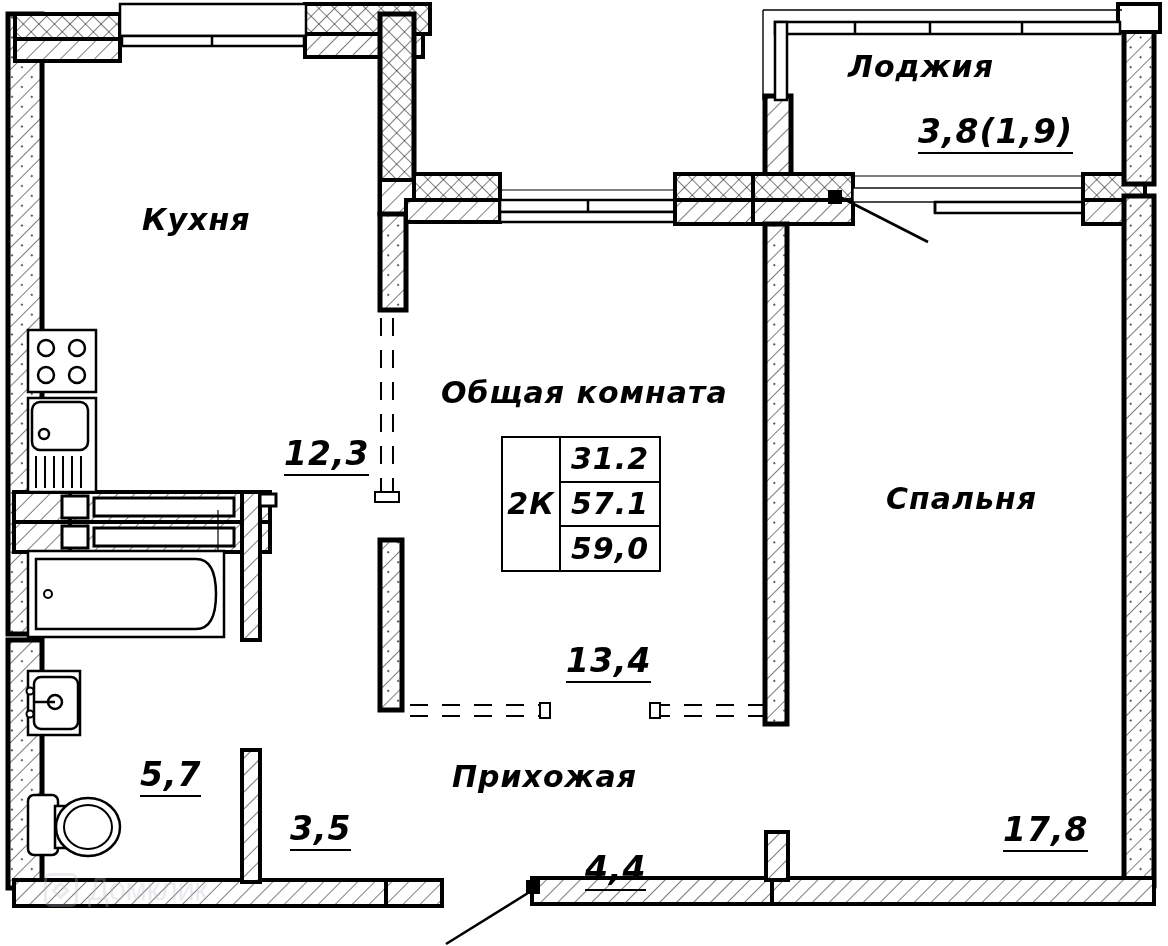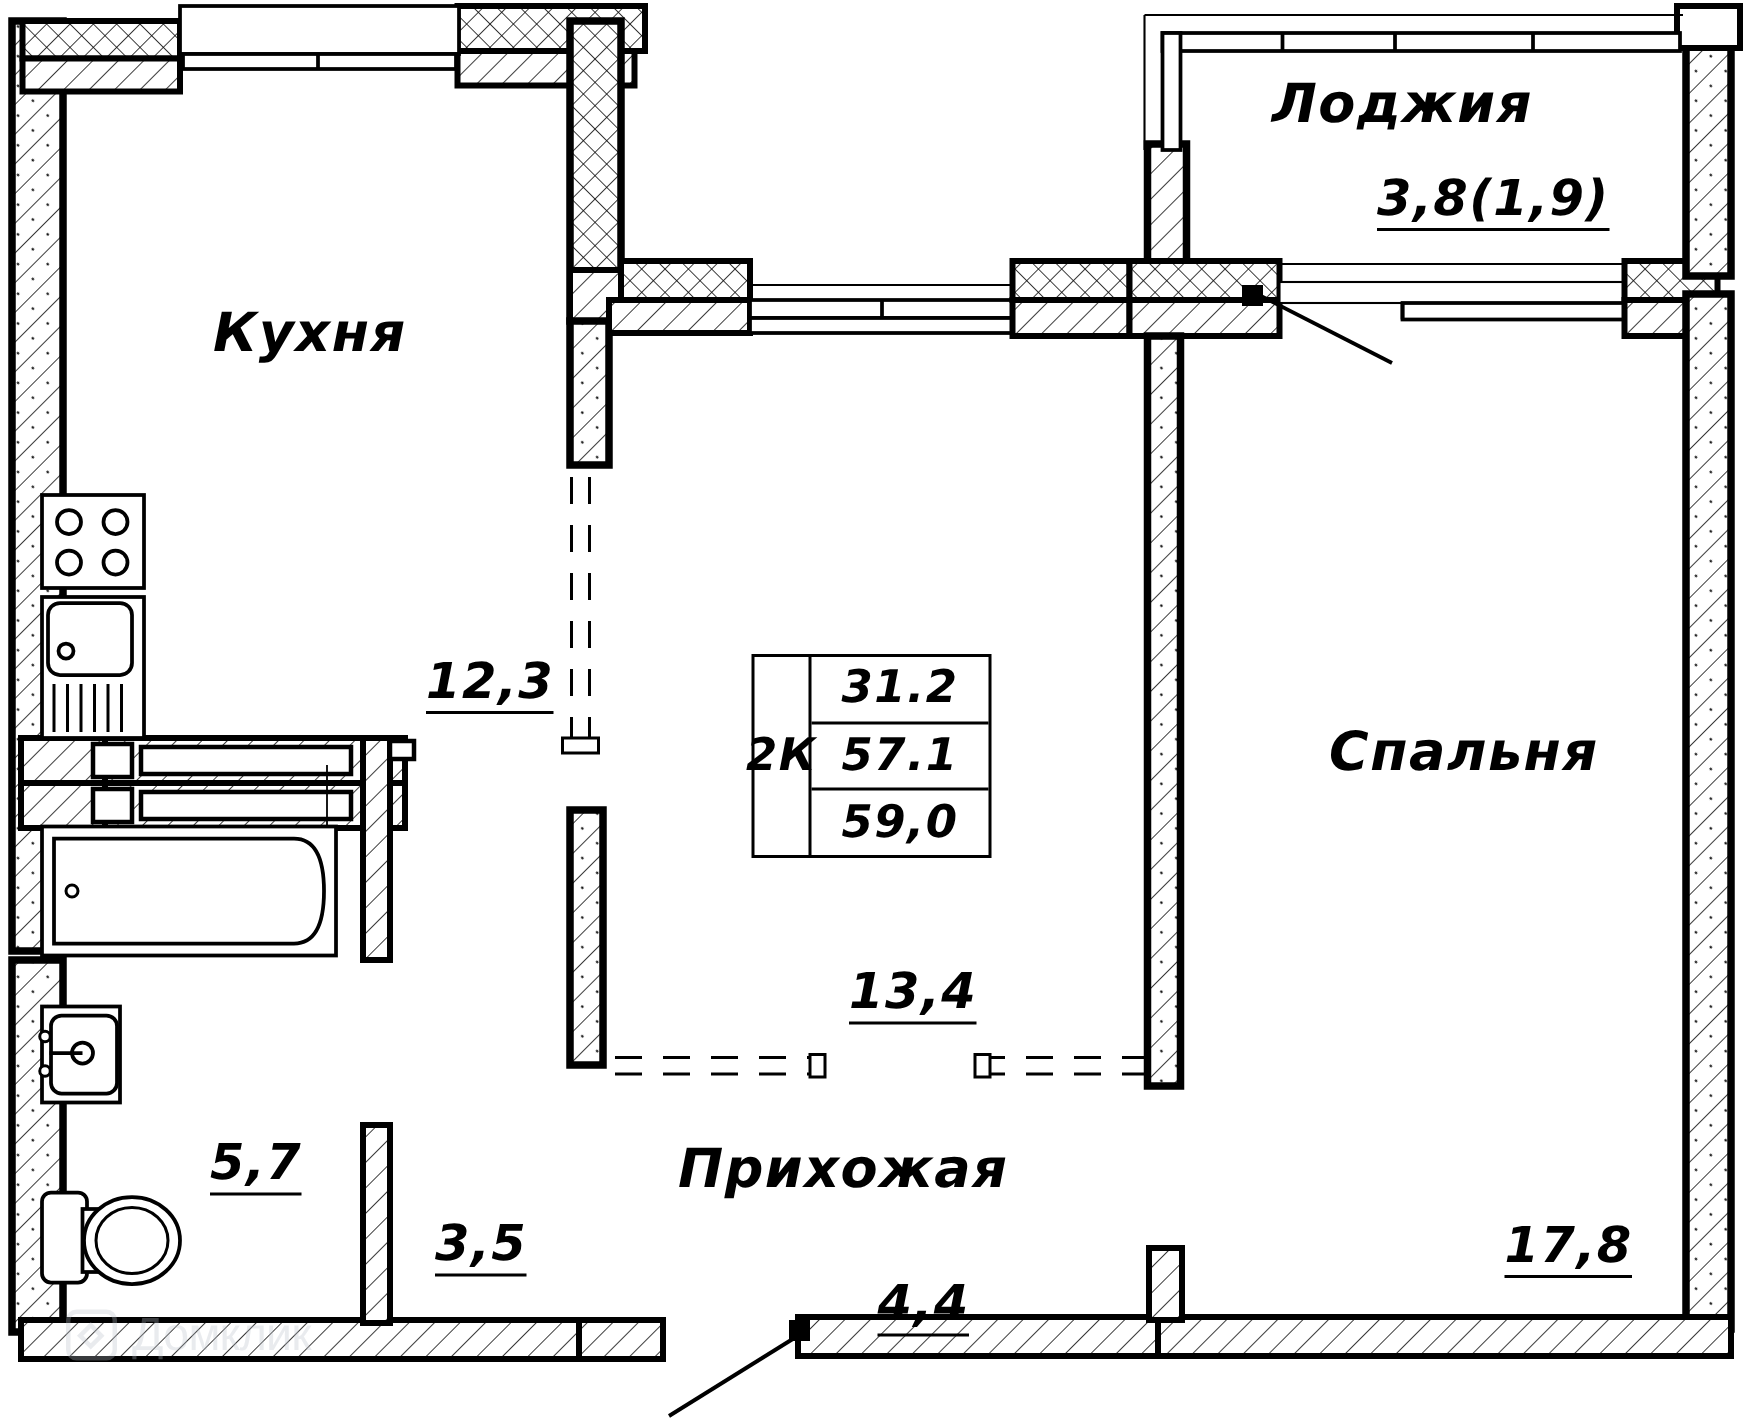--- a/index.html
+++ b/index.html
@@ -18,42 +18,42 @@
   .lbl {
     position: absolute;
     font-family: "DejaVu Sans", sans-serif;
     font-style: italic;
     font-weight: 700;
     color: #000000;
     white-space: nowrap;
     letter-spacing: 1px;
     line-height: 1;
   }
-  .lbl-room { font-size: 36px; }
+  .lbl-room { font-size: 30px; }
   .lbl-area {
     font-size: 33px;
     border-bottom: 2.5px solid #000;
     padding-bottom: 4px;
   }
   .lbl-table-cell {
     font-size: 30px;
     display: flex; align-items: center; justify-content: center;
   }
 
   
   #area-table {
     position: absolute;
     left: 501px; top: 436px;
     width: 160px; height: 136px;
     border: 2px solid #000;
     display: flex;
     box-sizing: border-box;
   }
   #area-table .col-type {
-    width: 38px;
+    width: 58px;
     border-right: 2px solid #000;
     display: flex; align-items: center; justify-content: center;
     box-sizing: border-box;
   }
   #area-table .col-vals {
     flex: 1;
     display: flex; flex-direction: column;
     box-sizing: border-box;
   }
   #area-table .col-vals > div {
@@ -294,20 +294,21 @@
       <rect x="28" y="795" width="30" height="60" rx="6" fill="#fff" stroke="#000" stroke-width="2.5"></rect>
       <rect x="55" y="806" width="16" height="42" fill="#fff" stroke="#000" stroke-width="2.5"></rect>
       <ellipse cx="88" cy="827" rx="32" ry="29" fill="#fff" stroke="#000" stroke-width="2.5"></ellipse>
       <ellipse cx="88" cy="827" rx="24" ry="22" fill="#fff" stroke="#000" stroke-width="2"></ellipse>
     </g>
   </svg>
 
   <div class="lbl lbl-room" style="left:142px; top:205px;">Кухня</div>
   <div class="lbl lbl-area" style="left:284px; top:437px;">12,3</div>
 
+  <div class="lbl lbl-room" style="left:441px; top:378px;">Общая комната</div>
   <div class="lbl lbl-area" style="left:566px; top:644px;">13,4</div>
 
   <div class="lbl lbl-room" style="left:886px; top:484px;">Спальня</div>
   <div class="lbl lbl-area" style="left:1003px; top:813px;">17,8</div>
 
   <div class="lbl lbl-room" style="left:452px; top:750px;margin-top:12px;">Прихожая</div>
   <div class="lbl lbl-area" style="left:585px; top:812px;margin-top:40px;">4,4</div>
 
   <div class="lbl lbl-room" style="left:848px; top:52px;">Лоджия</div>
   <div class="lbl lbl-area" style="left:918px; top:115px;">3,8(1,9)</div>

